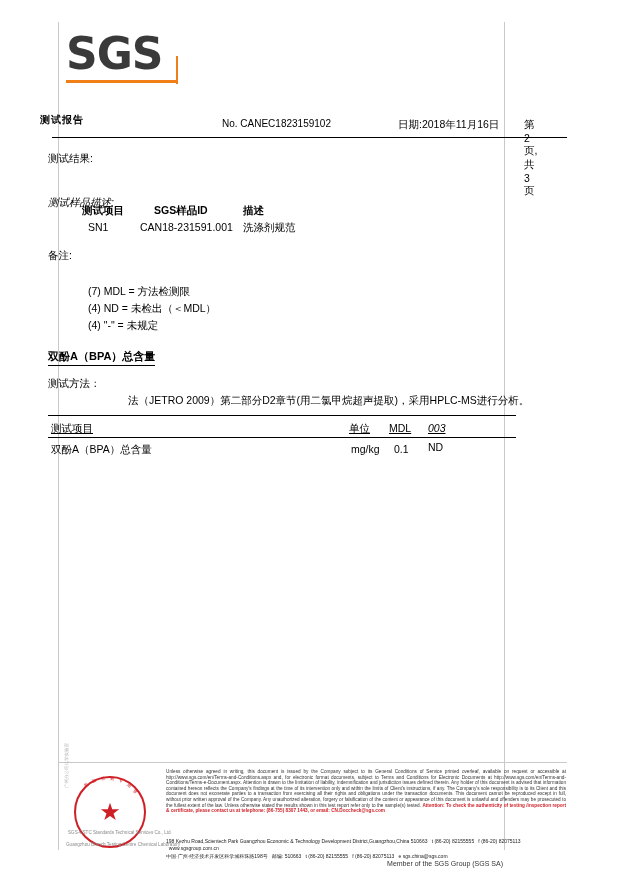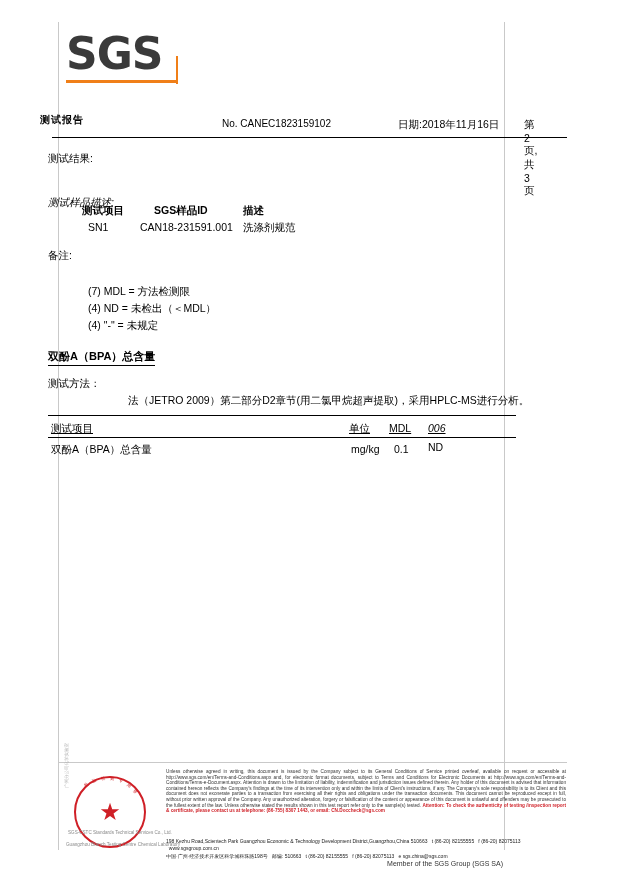--- a/index.html
+++ b/index.html
@@ -297,21 +297,21 @@
   <div class="t rm4">(4) "-" = 未规定</div>
 
   <div class="t section-title">双酚A（BPA）总含量</div>
   <div class="t method-label">测试方法：</div>
   <div class="t method-l2">法（JETRO 2009）第二部分D2章节(用二氯甲烷超声提取)，采用HPLC-MS进行分析。</div>
 
   <div class="res-rule-top"></div>
   <div class="t rh-item u">测试项目</div>
   <div class="t rh-unit u">单位</div>
   <div class="t rh-mdl u">MDL</div>
-  <div class="t rh-001 u">006</div>
+  <div class="t rh-001 u">003</div>
   <div class="res-rule-mid"></div>
   <div class="t rv-item">双酚A（BPA）总含量</div>
   <div class="t rv-unit">mg/kg</div>
   <div class="t rv-mdl">0.1</div>
   <div class="t rv-001">ND</div>
 
   <div class="footer-rule"></div>
 
   <div class="stamp">
     <div class="stamp-circle"></div>

